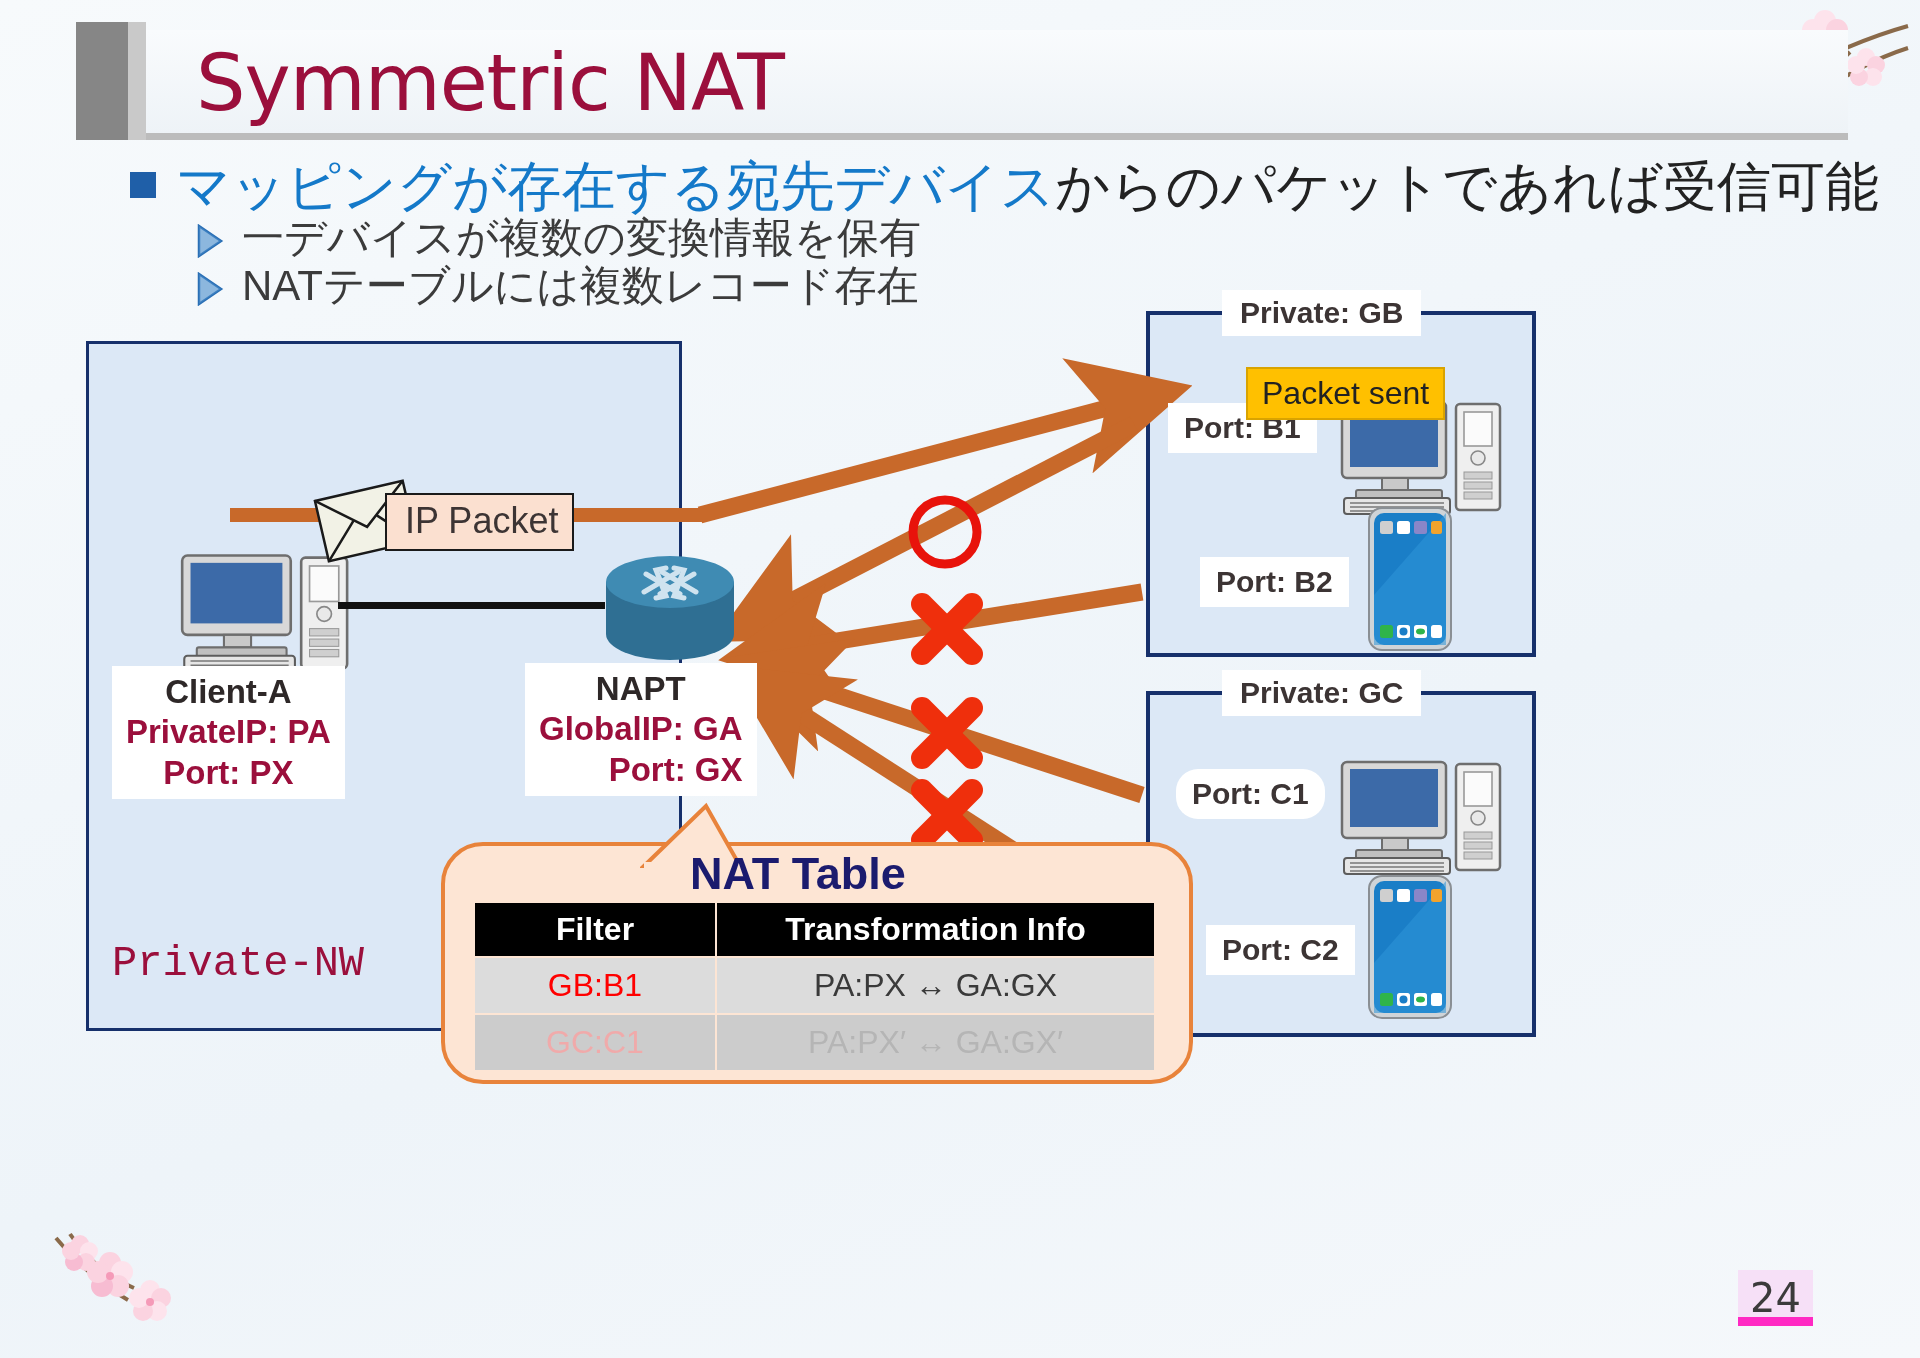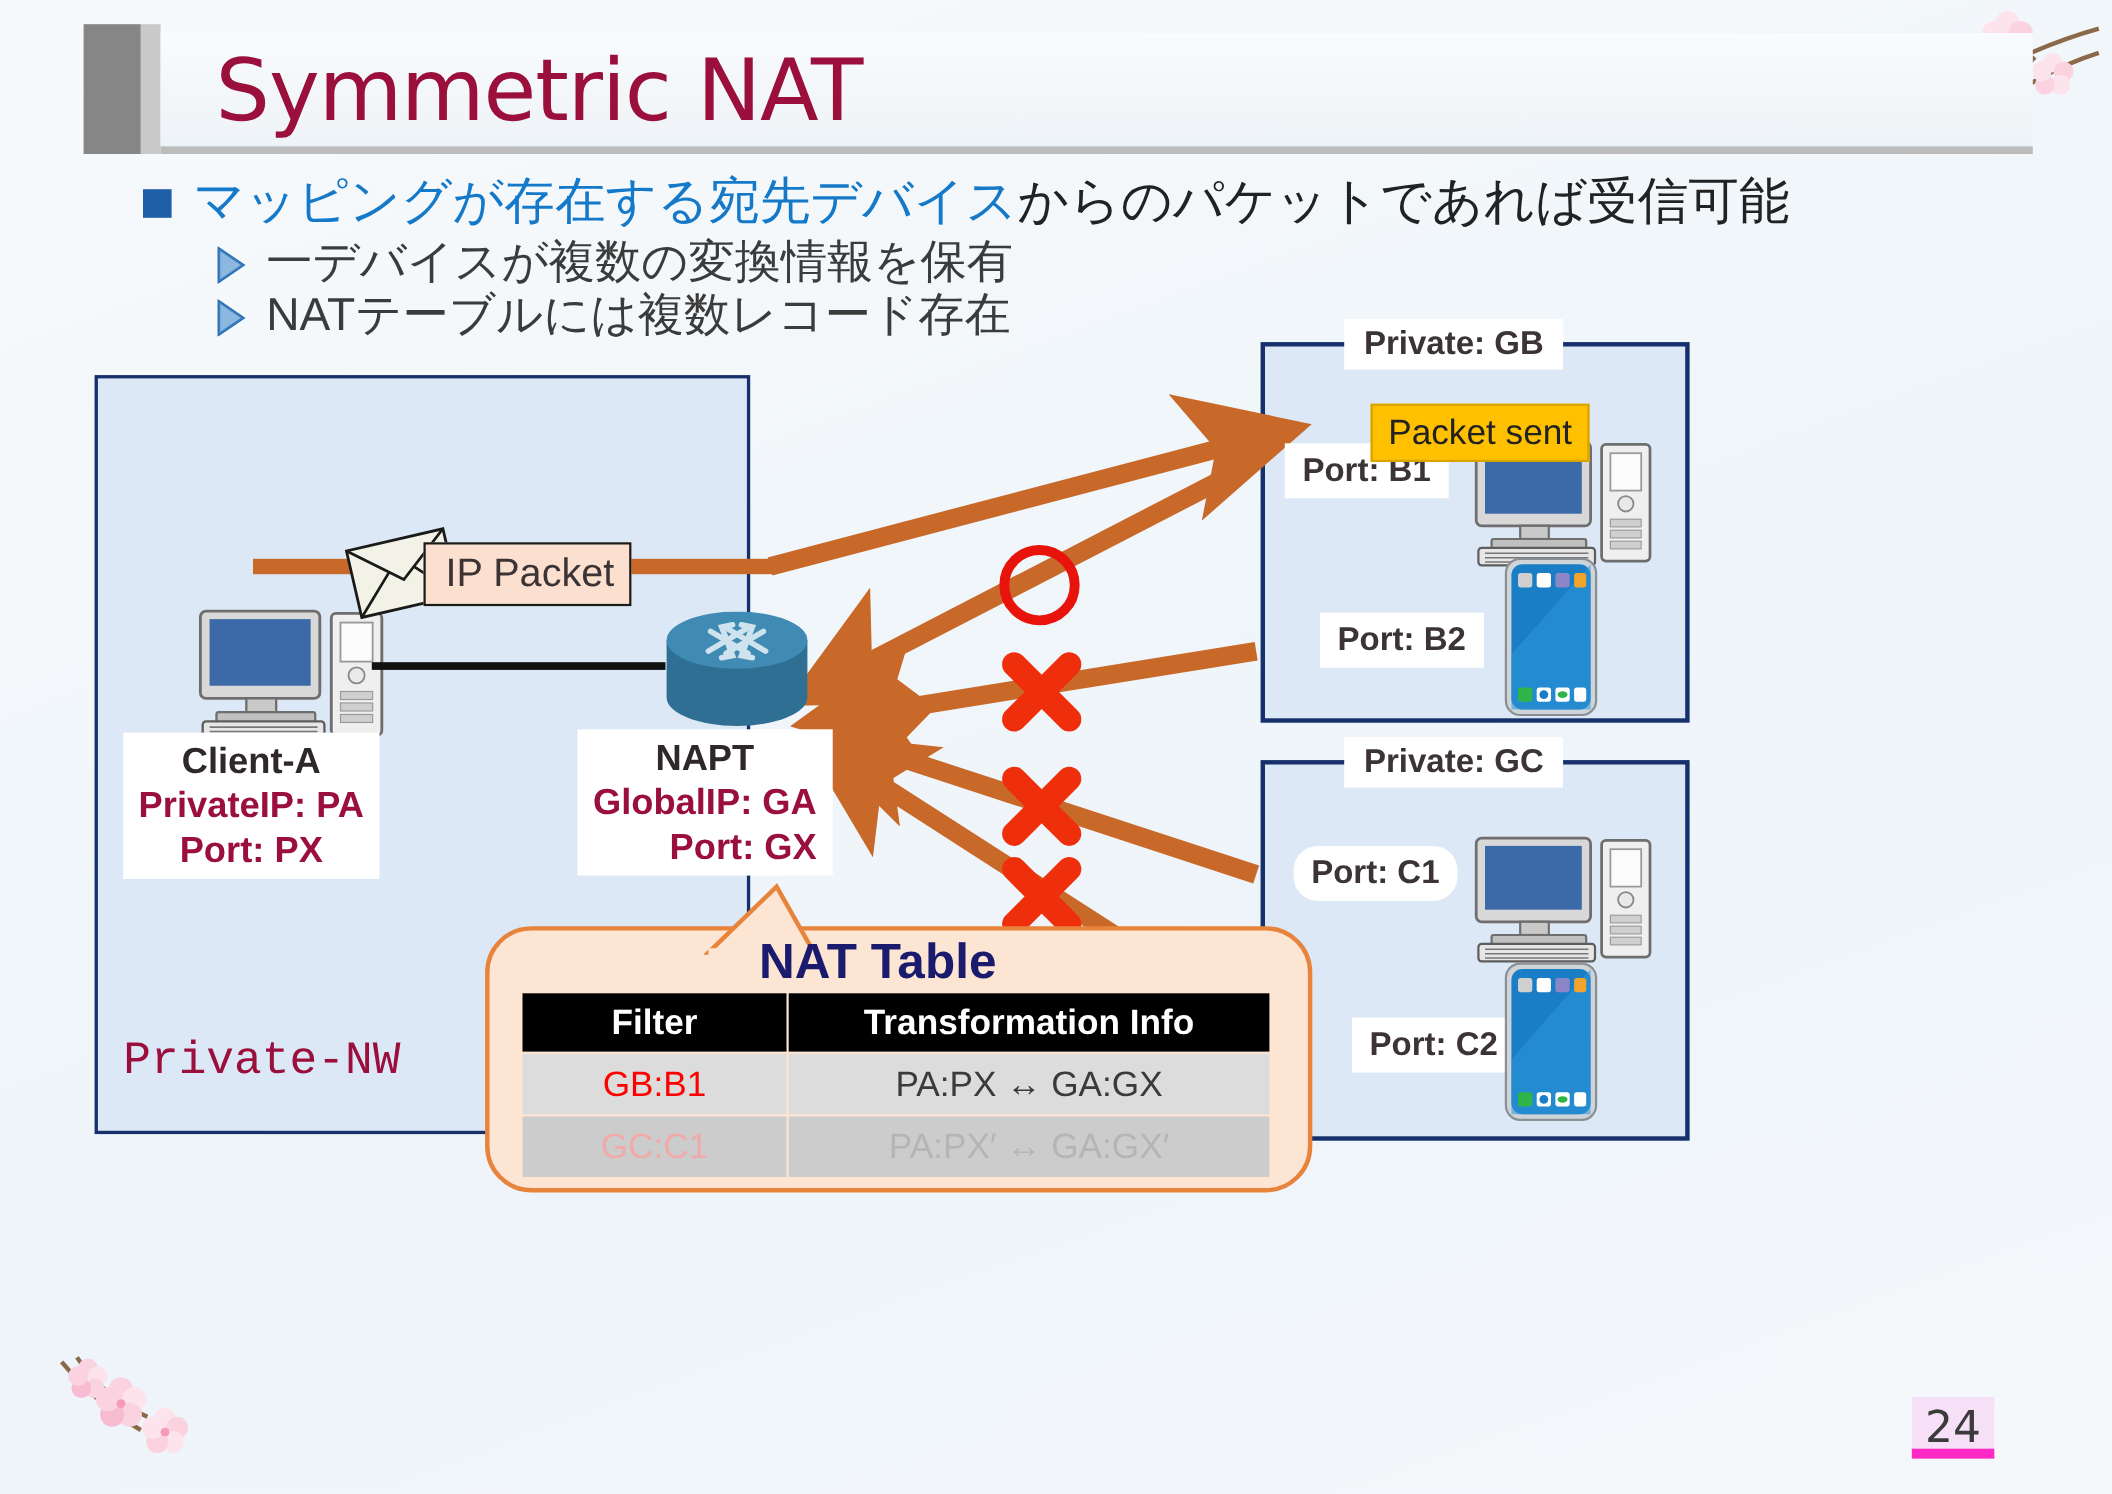--- a/index.html
+++ b/index.html
@@ -23,21 +23,21 @@
   .title-text {
     position:absolute; left:196px; top:38px;
     font-size:78px; color:#9b0f3c; font-weight:400; letter-spacing:-1px;
     font-family:"DejaVu Sans", sans-serif;
     white-space:nowrap;
   }
 
   
   .bullet1 { position:absolute; left:130px; top:158px; display:flex; align-items:flex-start; }
   .sq { width:26px; height:26px; background:#1f5fa8; margin-top:14px; margin-right:20px; flex:none; }
-  .b1-text { font-size:46px; line-height:1.06; color:#222; white-space:nowrap;text-align:right; }
+  .b1-text { font-size:54px; line-height:1.06; color:#222; white-space:nowrap;text-align:right; }
   .b1-text .hl { color:#1479c9; }
 
   .sub { position:absolute; display:flex; align-items:flex-start; }
   .sub1 { left:196px; top:216px; }
   .sub2 { left:196px; top:264px; }
   .chev { width:28px; height:34px; margin-right:18px; margin-top:8px; flex:none; }
   .sub-text { font-size:42px; line-height:1.05; color:#3b3b3b; white-space:nowrap; }
 
   
   .privatenw {
@@ -60,21 +60,21 @@
   .gb-title { left:1222px; top:290px; }
   .gc-title { left:1222px; top:670px; }
 
   .port-label {
     position:absolute; background:#ffffff; font-size:30px; font-weight:bold; color:#3c3434;
     padding:8px 16px; white-space:nowrap;
   }
   .p-b1 { left:1168px; top:403px; }
   .p-b2 { left:1200px; top:557px; }
   .p-c1 { left:1176px; top:769px;border-radius:22px; }
-  .p-c2 { left:1206px; top:925px;margin-left:23px; }
+  .p-c2 { left:1206px; top:925px; }
 
   .packet-sent {
     position:absolute; left:1246px; top:367px;
     background:#ffc000; border:2px solid #d9a300;
     font-size:32px; color:#222; padding:6px 14px; white-space:nowrap;
     z-index:30;
   }
 
   
   .dev { position:absolute; }

